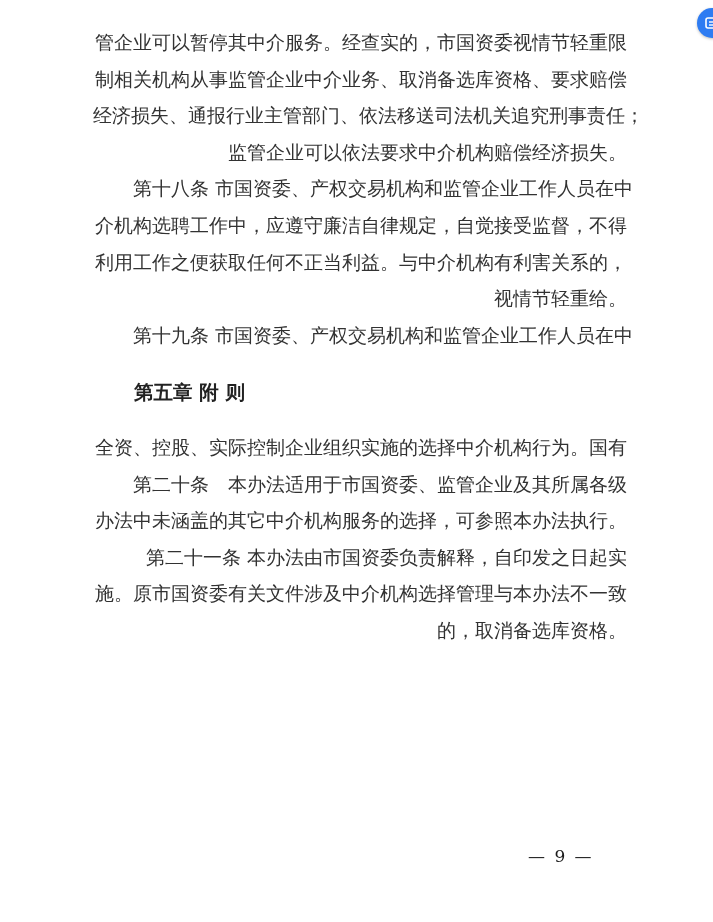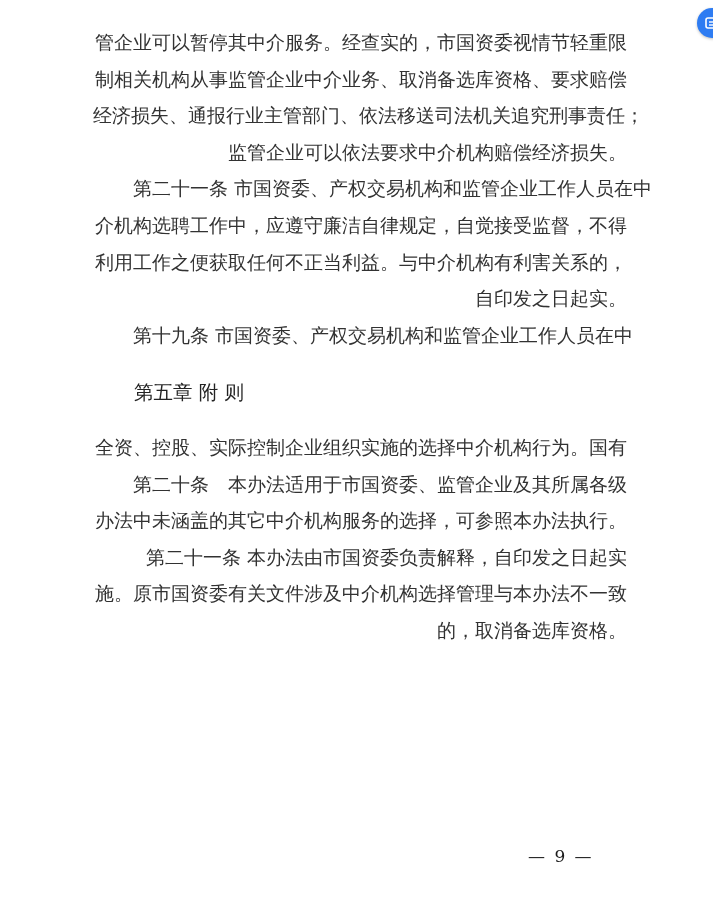--- a/index.html
+++ b/index.html
@@ -20,21 +20,21 @@
     width: 534px;
     font-size: 19px;
     line-height: 36.6px;
     color: #323232;
   }
   .para { margin: 0; padding: 0; text-align: right; }
   .line { white-space: nowrap; }
   .line.indent { padding-left: 40px; }
   .chapter {
     font-family: "DejaVu Sans", "Liberation Sans", sans-serif;
-    font-weight: normal;
+    font-weight: bold;
     font-size: 19.5px;
     line-height: 36.6px;
     color: #222222;
     margin: 22px 0 17px 0;
     padding-left: 41px;
     white-space: nowrap;
   }
   .footer {
     position: absolute;
     left: 528px; top: 846px;
@@ -68,24 +68,24 @@
   <div class="textblock">
 
     <div class="para">
       <div class="line">管企业可以暂停其中介服务。经查实的，市国资委视情节轻重限</div>
       <div class="line">制相关机构从事监管企业中介业务、取消备选库资格、要求赔偿</div>
       <div class="line">经济损失、通报行业主管部门、依法移送司法机关追究刑事责任；</div>
       <div class="line">监管企业可以依法要求中介机构赔偿经济损失。</div>
     </div>
 
     <div class="para">
-      <div class="line indent">第二十一条 市国资委、产权交易机构和监管企业工作人员在中</div>
+      <div class="line indent">第十八条 市国资委、产权交易机构和监管企业工作人员在中</div>
       <div class="line">介机构选聘工作中，应遵守廉洁自律规定，自觉接受监督，不得</div>
       <div class="line">利用工作之便获取任何不正当利益。与中介机构有利害关系的，</div>
-      <div class="line">自印发之日起实。</div>
+      <div class="line">视情节轻重给。</div>
     </div>
 
     <div class="para">
       <div class="line indent">第十九条 市国资委、产权交易机构和监管企业工作人员在中</div>
     </div>
 
     <h2 class="chapter">第五章 附 则</h2>
 
     <div class="para">
       <div class="line">全资、控股、实际控制企业组织实施的选择中介机构行为。国有</div>

